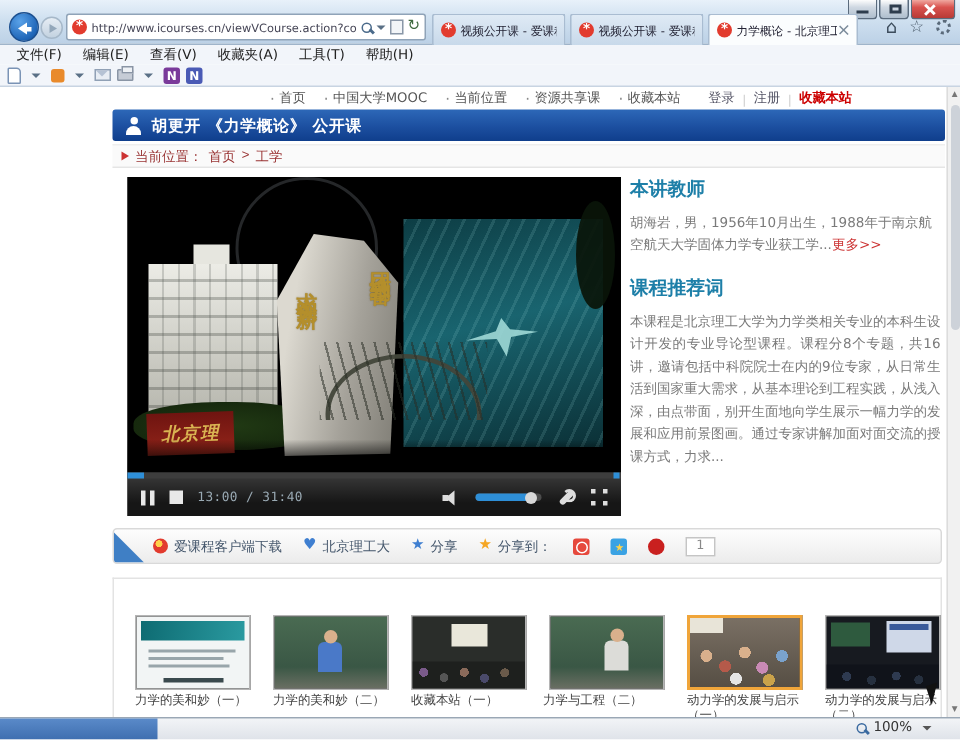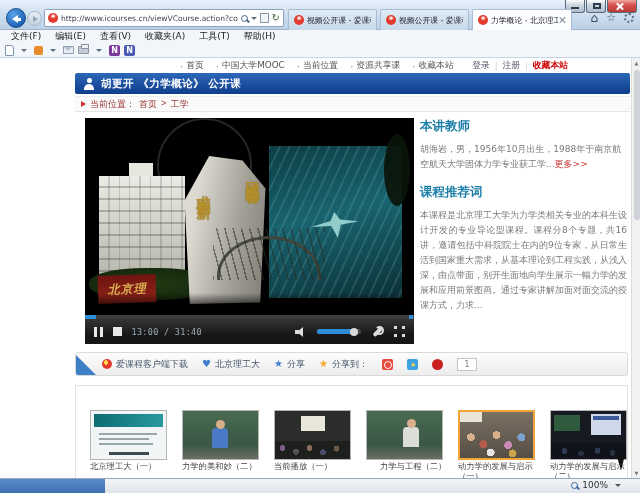--- a/index.html
+++ b/index.html
@@ -475,24 +475,24 @@
         </div>
     </div>
     <div class="thumb" style="left:474px;">
       <div class="sc-dark">
           <div class="board"></div>
           <div class="scr2"></div>
           <div class="crowd2"></div>
         </div>
     </div>
 
-    <div class="pl-title" style="left:14px;">北京理工大（一）</div>
+    <div class="pl-title" style="left:14px;">力学的美和妙（一）</div>
     <div class="pl-title" style="left:106px;">力学的美和妙（二）</div>
-    <div class="pl-title" style="left:198px;">当前播放（一）</div>
-    <div class="pl-title" style="left:304px;">力学与工程（二）</div>
+    <div class="pl-title" style="left:198px;">收藏本站（一）</div>
+    <div class="pl-title" style="left:286px;">力学与工程（二）</div>
     <div class="pl-title" style="left:382px;">动力学的发展与启示（一）</div>
     <div class="pl-title" style="left:474px;">动力学的发展与启示（二）</div>
   </div>
 
   <div class="cursor"></div>
 
   <div class="scrollbar">
     <div class="sb-arrow sb-up">▲</div>
     <div class="sb-thumb"></div>
     <div class="sb-arrow sb-down">▼</div>

